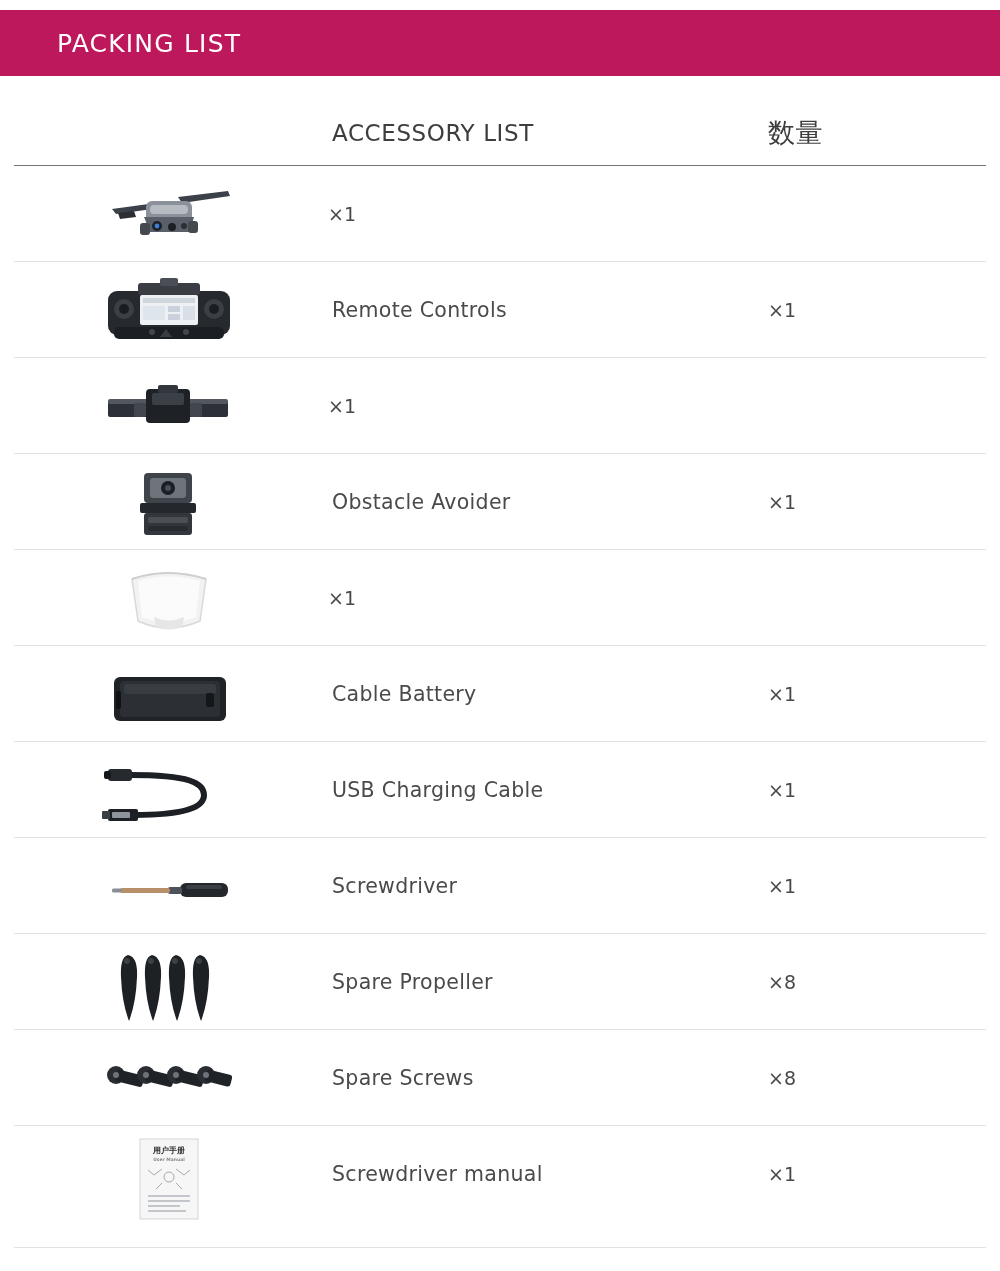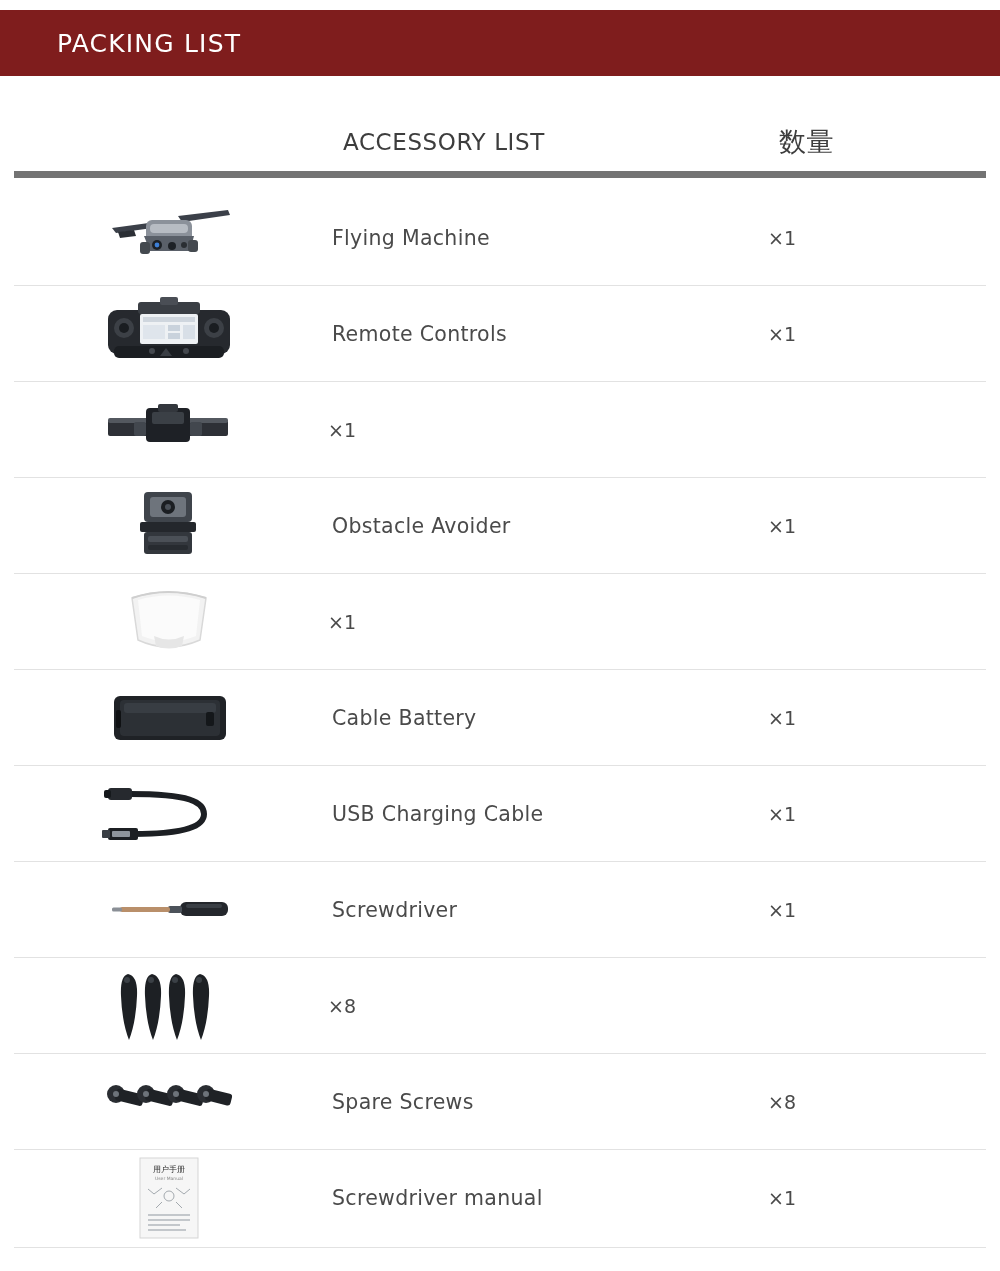--- a/index.html
+++ b/index.html
@@ -16,21 +16,21 @@
     overflow: hidden;
   }
 
   
   .header-bar {
     position: absolute;
     left: 0;
     top: 10px;
     width: 1000px;
     height: 66px;
-    background: #7f1d1d;
+    background: #be185d;
     display: flex;
     align-items: center;
   }
   .header-title {
     color: #ffffff;
     font-size: 25px;
     letter-spacing: 1.2px;
     font-weight: 400;
     margin-left: 57px;
     font-family: "DejaVu Sans", "Liberation Sans", sans-serif;
@@ -40,23 +40,22 @@
   .table {
     position: absolute;
     left: 0;
     top: 100px;
     width: 1000px;
   }
   .thead {
     display: flex;
     align-items: center;
     height: 66px;
-    border-bottom: 7px solid #737373;
-    margin: 12px 14px;
-    justify-content: center;
+    border-bottom: 1px solid #737373;
+    margin: 0 14px;
   }
   .col-img { width: 310px; flex: none; }
   .col-name { width: 440px; flex: none; }
   .col-qty { width: 200px; flex: none; }
 
   .th-name {
     font-size: 23px;
     color: #3d3d3d;
     letter-spacing: 0.6px;
     padding-left: 8px;
@@ -75,22 +74,23 @@
     border-bottom: 1px solid #e2e2e2;
     margin: 0 14px;
   }
   .row:last-child { border-bottom: none; }
 
   .cell-img {
     width: 310px;
     flex: none;
     height: 95px;
     display: flex;
-    align-items: center;
+    align-items: flex-end;
     justify-content: center;
+    font-weight: bold;
   }
   .cell-name {
     width: 440px;
     flex: none;
     font-size: 20.5px;
     color: #4a4a4a;
     letter-spacing: 0.3px;
     padding-left: 8px;
   }
   .cell-qty {
@@ -146,21 +146,20 @@
             <circle cx="63" cy="49" r="2.4" fill="#3d7fd6"></circle>
             <circle cx="78" cy="50" r="4" fill="#1d2126"></circle>
             <circle cx="90" cy="49" r="3" fill="#2a2e33"></circle>
             <rect x="46" y="46" width="10" height="12" rx="3" fill="#44494f"></rect>
             <rect x="94" y="44" width="10" height="12" rx="3" fill="#44494f"></rect>
             <path d="M24 36 L40 34 L42 40 L26 42 Z" fill="#2b2f35"></path>
           </g>
         </svg>
       </div>
     </div>
-    <div class="cell-name">Flying Machine</div>
     <div class="cell-qty">×1</div>
   </div>
 
   <div class="row">
     <div class="cell-img">
       <div class="thumb">
         <svg viewBox="0 0 150 84" width="150" height="84">
           <rect x="14" y="18" width="122" height="44" rx="9" fill="#26292e"></rect>
           <rect x="44" y="10" width="62" height="12" rx="3" fill="#3a3e44"></rect>
           <rect x="66" y="5" width="18" height="8" rx="2" fill="#4a4e55"></rect>
@@ -296,20 +295,21 @@
           </g>
           <g fill="#3b4046">
             <circle cx="33" cy="16" r="3"></circle>
             <circle cx="57" cy="16" r="3"></circle>
             <circle cx="81" cy="16" r="3"></circle>
             <circle cx="105" cy="16" r="3"></circle>
           </g>
         </svg>
       </div>
     </div>
+    <div class="cell-name">Spare Propeller</div>
     <div class="cell-qty">×8</div>
   </div>
 
   <div class="row">
     <div class="cell-img">
       <div class="thumb">
         <svg viewBox="0 0 150 84" width="150" height="84">
           <g>
             <ellipse cx="22" cy="34" rx="9" ry="9" fill="#2a2d32"></ellipse>
             <rect x="22" y="28" width="28" height="12" rx="3" fill="#1f2226" transform="rotate(14 22 34)"></rect>

